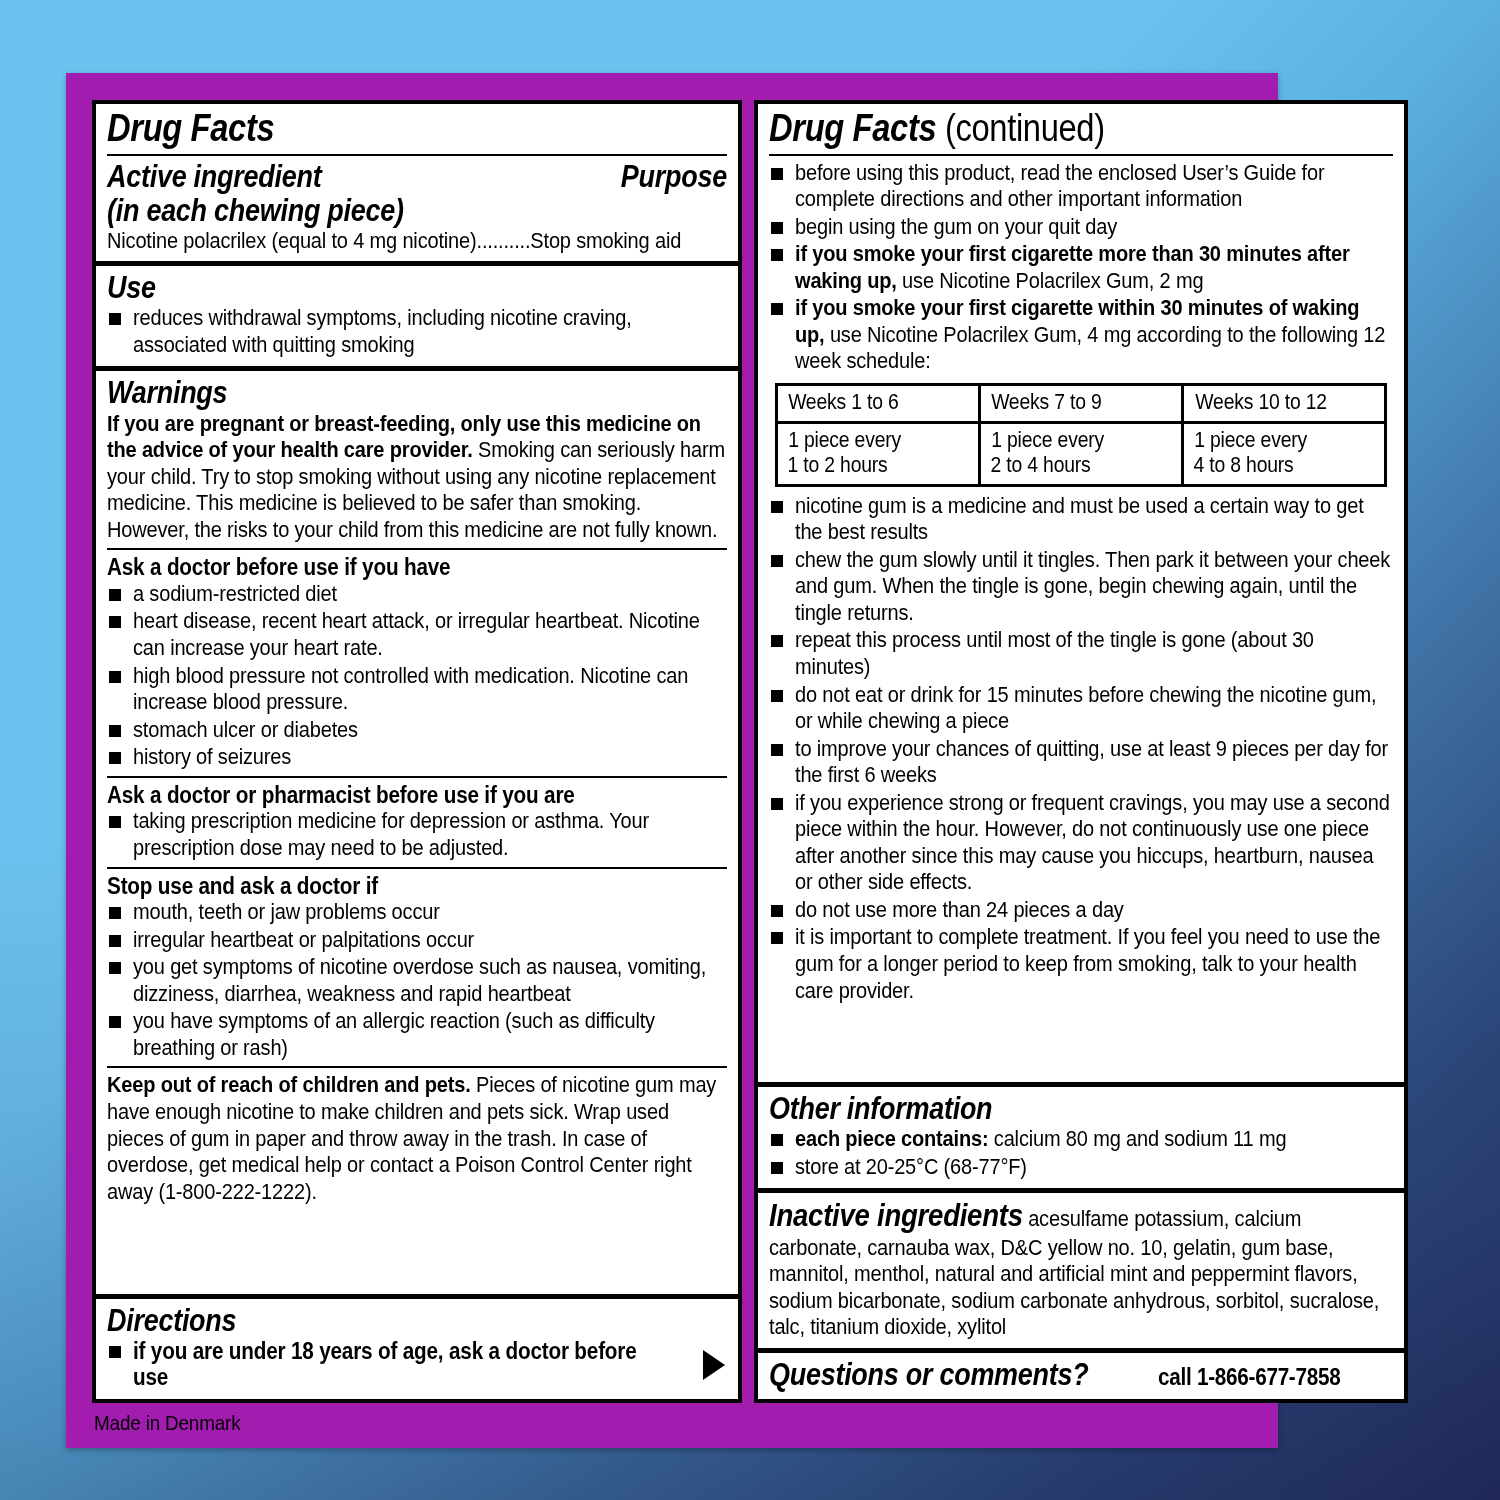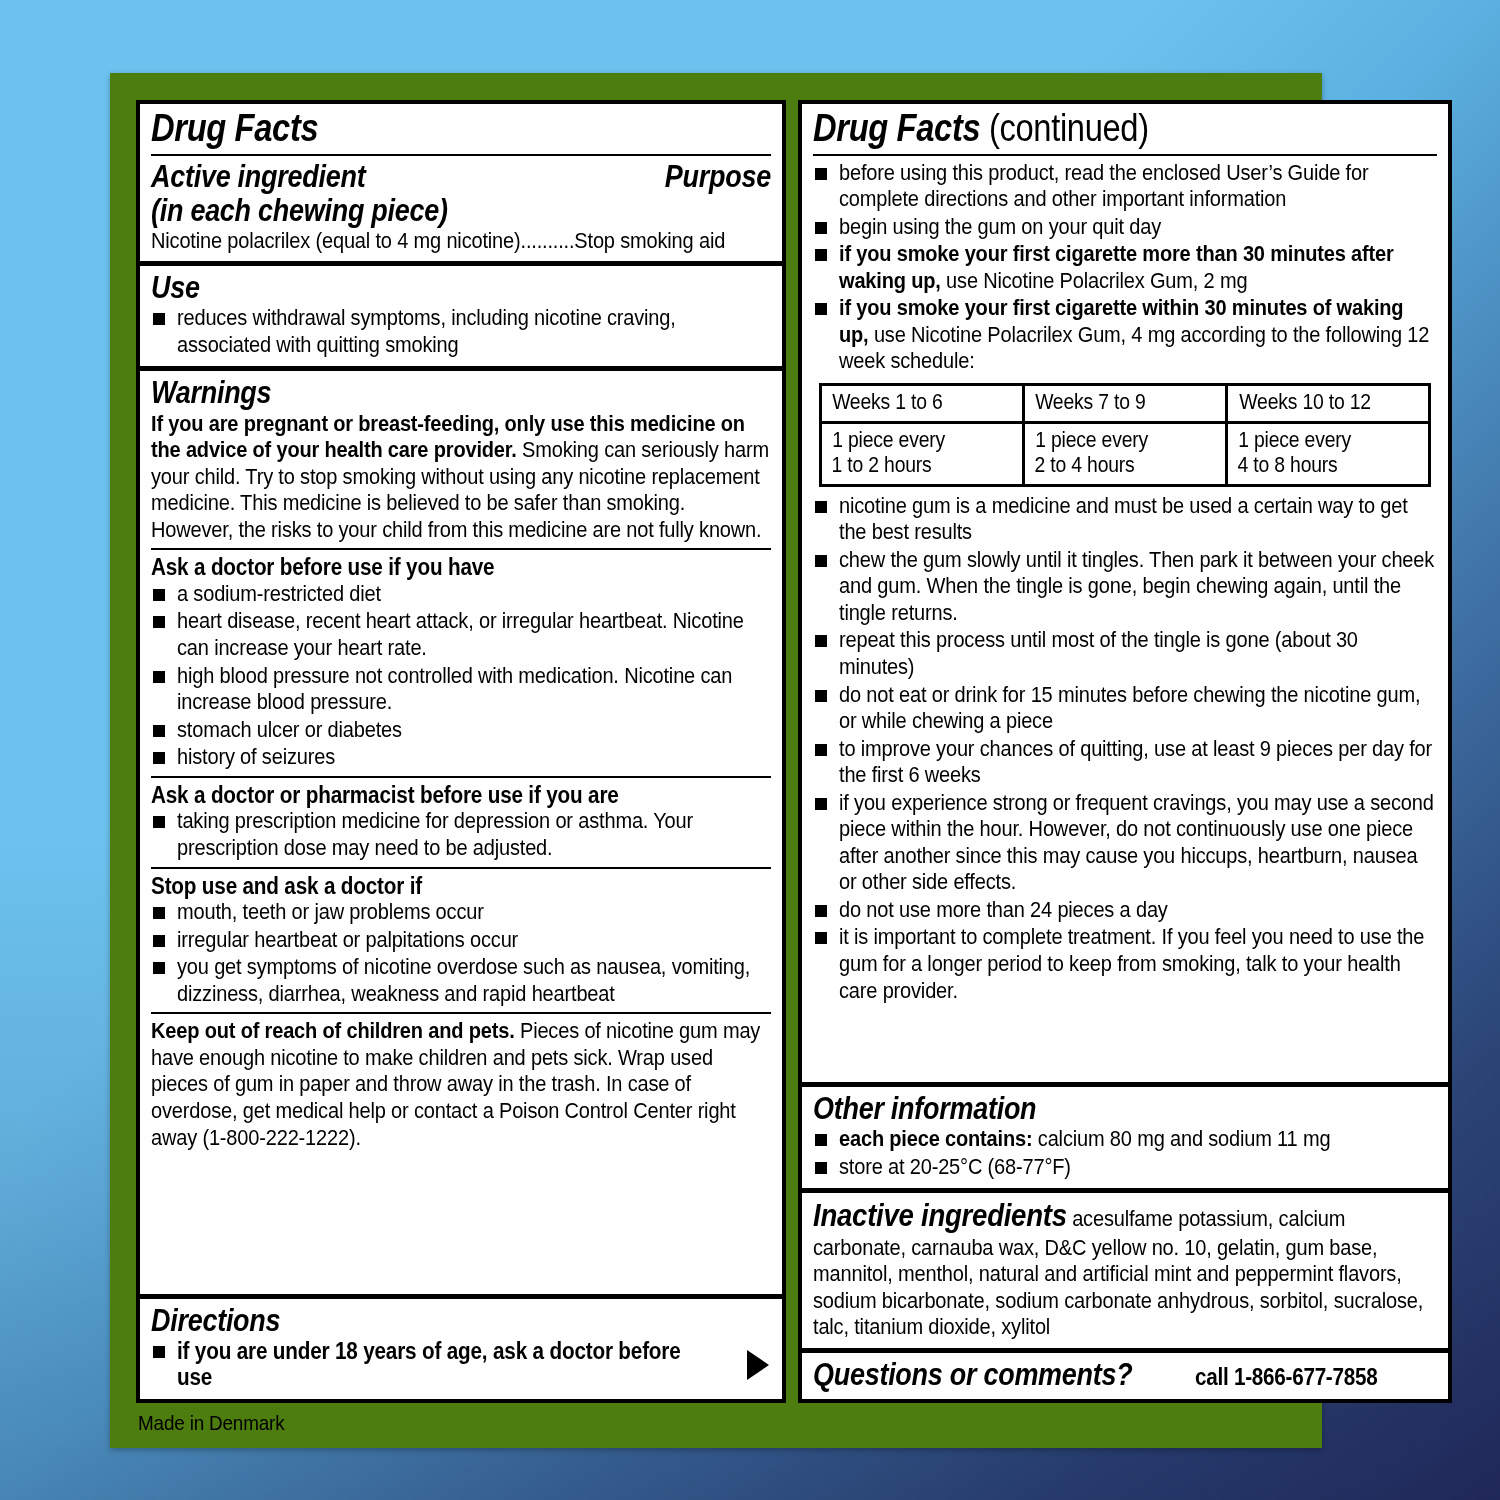--- a/index.html
+++ b/index.html
@@ -38,23 +38,22 @@
         rgba(25,35,80,0.30) 100%);
   }
 
   
   #card {
     position: absolute;
     left: 66px;
     top: 73px;
     width: 1212px;
     height: 1375px;
-    background: #4d7c0f;
+    background: #a21caf;
     box-shadow: 0 2px 6px rgba(0,0,0,0.28);
-    margin-left: 44px;
   }
 
   
   #label {
     position: absolute;
     left: 26px;
     top: 27px;
     width: 1316px;
     height: 1303px;
     display: flex;
@@ -187,21 +186,21 @@
     height: 0;
     border-top: 15px solid transparent;
     border-bottom: 15px solid transparent;
     border-left: 22px solid #000;
     margin-right: 2px;
     flex: 0 0 auto;
   }
   .ques-line {
     display: flex;
     align-items: baseline;
-    gap: 15px;
+    gap: 22px;
   }
   .ques-call {
     font-size: 23px;
     font-weight: bold;
     letter-spacing: -0.3px;
     transform: scaleX(0.9);
     transform-origin: left center;
     white-space: nowrap;
   }
   .inact-wrap .lead {
@@ -294,20 +293,23 @@
         <div class="hdr-md">Stop use and ask a doctor if</div>
         <ul class="bul">
           <li>
               <div class="body">mouth, teeth or jaw problems occur</div>
             </li>
           <li>
               <div class="body">irregular heartbeat or palpitations occur</div>
             </li>
           <li>
               <div class="body">you get symptoms of nicotine overdose such as nausea, vomiting, dizziness, diarrhea, weakness and rapid heartbeat</div>
+            </li>
+          <li>
+              <div class="body">you have symptoms of an allergic reaction (such as difficulty breathing or rash)</div>
             </li>
         </ul>
 
         <div class="rule-thin"></div>
         <div class="body"><b>Keep out of reach of children and pets.</b><span> Pieces of nicotine gum may have enough nicotine to make children and pets sick. Wrap used pieces of gum in paper and throw away in the trash. In case of overdose, get medical help or contact a Poison Control Center right away (1-800-222-1222).</span></div>
       </div>
 
       <div class="panel">
         <div class="hdr-lg">Directions</div>
         <div class="dir-row">

